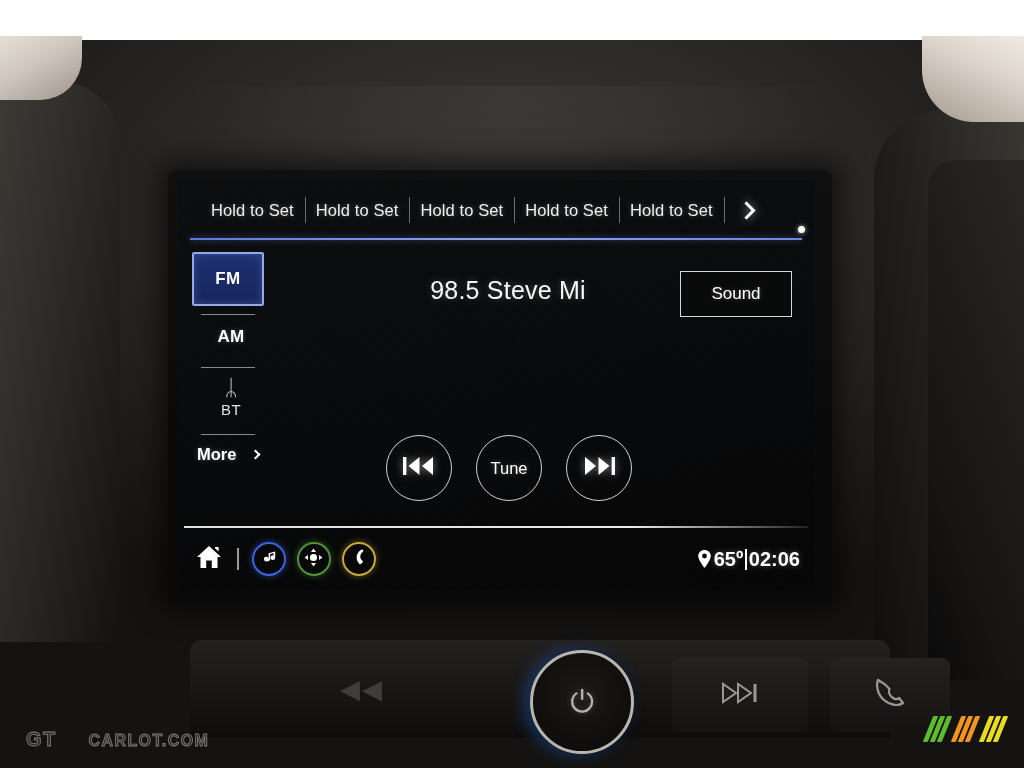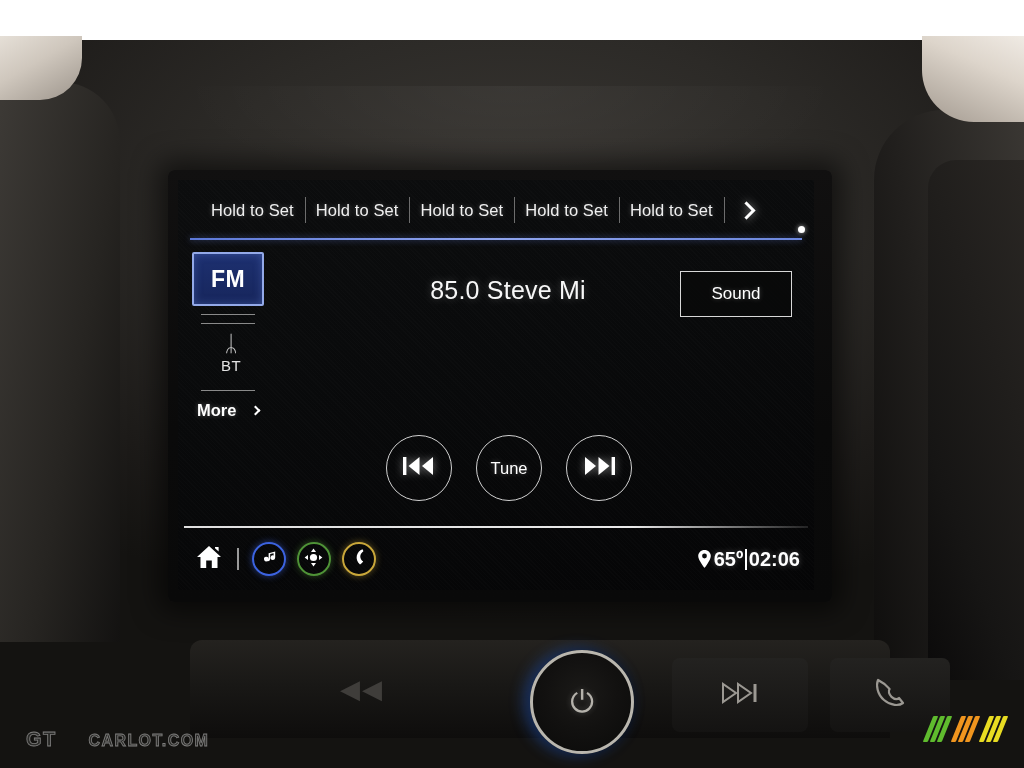--- a/index.html
+++ b/index.html
@@ -146,21 +146,21 @@
   .rail {
     position: absolute; left: 14px; top: 72px;
     width: 78px; height: 262px;
   }
   .src-fm {
     width: 72px; height: 54px;
     background: linear-gradient(180deg, #1d3070 0%, #17265c 100%);
     border: 2px solid #93a9e8;
     border-radius: 2px;
     display: flex; align-items: center; justify-content: center;
-    font-size: 23px; font-weight: bold; color: #ffffff;
+    font-size: 17px; font-weight: bold; color: #ffffff;
     letter-spacing: 0.4px;
     box-shadow: 0 0 8px rgba(110,140,230,0.35) inset;
   }
   .rail-div {
     width: 54px; height: 1px;
     background: #8a8a8a;
     margin: 8px 0 0 9px;
   }
   .src-am {
     height: 44px;
@@ -366,33 +366,34 @@
       <div class="preset-next">
         <span class="chev-r"></span>
       </div>
     </div>
     <div class="page-dot"></div>
     <div class="preset-underline"></div>
 
     <div class="rail">
       <div class="src-fm">FM</div>
       <div class="rail-div"></div>
+      <div class="src-am">AM</div>
       <div class="rail-div"></div>
       <div class="src-bt">
         <span class="bt-glyph">ᛦ</span>
         <span class="bt-label">BT</span>
       </div>
       <div class="rail-div"></div>
       <div class="src-more">
         <span>More</span>
         <span class="chev-sm"></span>
       </div>
     </div>
 
-    <div class="station">85.0 Steve Mi</div>
+    <div class="station">98.5 Steve Mi</div>
 
     <div class="right-btns">
       <div class="rbtn">Sound</div>
     </div>
 
     <div class="transport">
       <div class="tbtn">
         <span>
           <svg width="34" height="20" viewBox="0 0 34 20">
             <rect x="1" y="1" width="3.4" height="18" fill="#fff"></rect>

